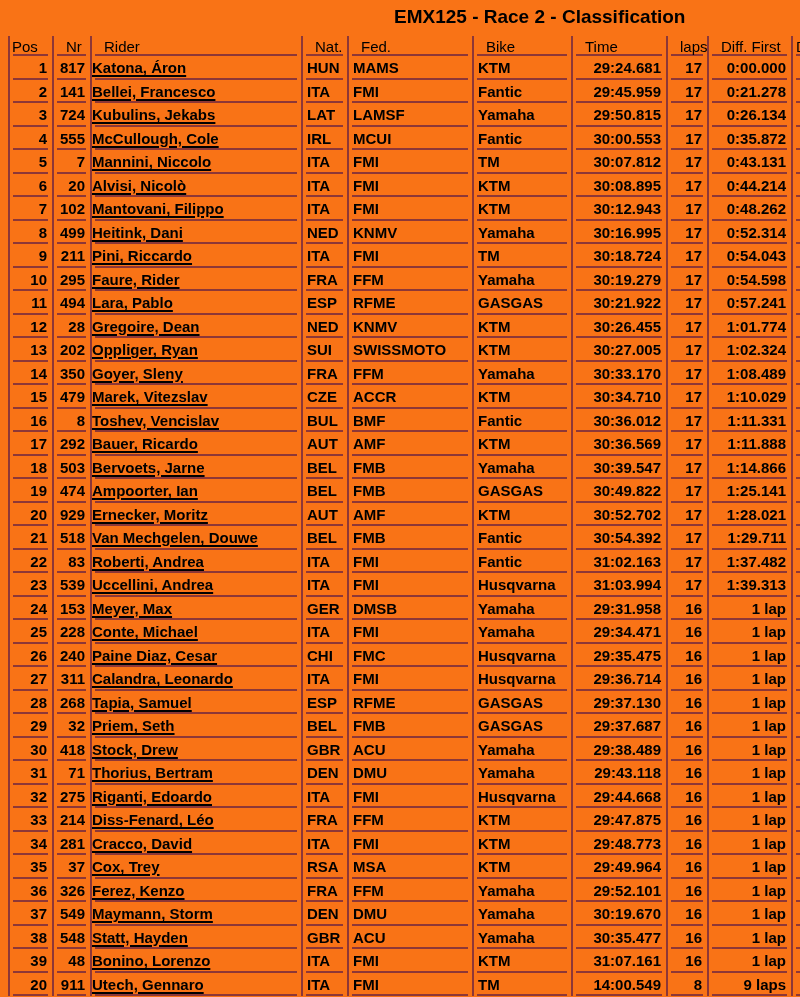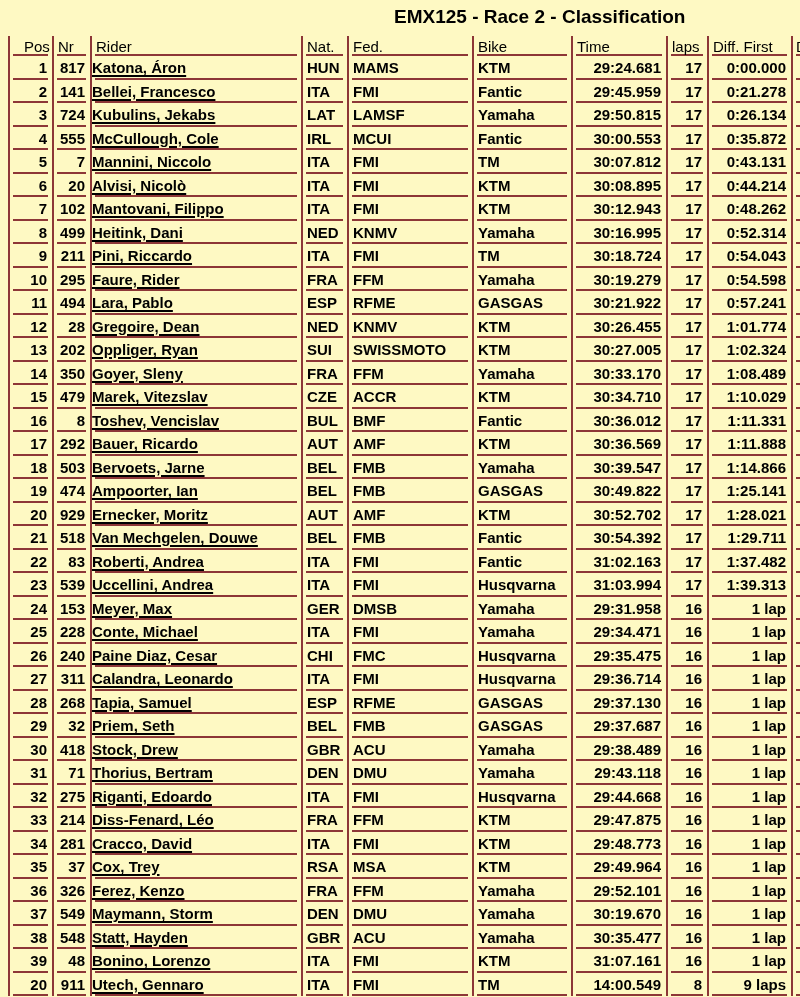--- a/index.html
+++ b/index.html
@@ -1,20 +1,20 @@
 <!DOCTYPE html>
 <html><head>
 <meta charset="utf-8">
 <style>
   :root { --line: #8d3737; }
   * { margin:0; padding:0; }
   html,body { background:#fff; }
   .page {
     position:relative; width:800px; height:997px; overflow:hidden;
-    background:#fef9c3; color:#000;
+    background:#f97316; color:#000;
     font-family:"Liberation Sans", sans-serif;
   }
   .title {
     position:absolute; left:394px; top:6px;
     font-size:19px; font-weight:700; white-space:nowrap; color:#000;
   }
   table.results {
     table-layout:fixed; width:843px;
     border-collapse:separate; border-spacing:0;
     margin:36px 0 0 8px;
@@ -28,22 +28,22 @@
     border-left:2px solid var(--line);
     background-image:linear-gradient(var(--line), var(--line));
     background-repeat:no-repeat;
     background-size:calc(100% - 7px) 2px;
     background-position:3px bottom;
     overflow:hidden; white-space:nowrap; vertical-align:middle;
     font-size:15px;
   }
   thead tr { height:20px; }
   tbody tr { height:23.5px; }
-  th { font-weight:400; text-align:left; padding-left:4px; }
-  th.h-pos { padding-left:14px; }
+  th { font-weight:400; text-align:left; padding-left:12px; }
+  th.h-pos { padding-left:2px; }
   th.h-cut { padding-left:3px; }
   td { font-weight:700; }
   td.num { text-align:right; padding-right:5px; }
   td.txt { text-align:left; padding-left:4px; }
   td.rider {
     text-align:left; 
     text-decoration:underline;
     text-decoration-thickness:1.5px;
     text-underline-offset:2px;
   }

